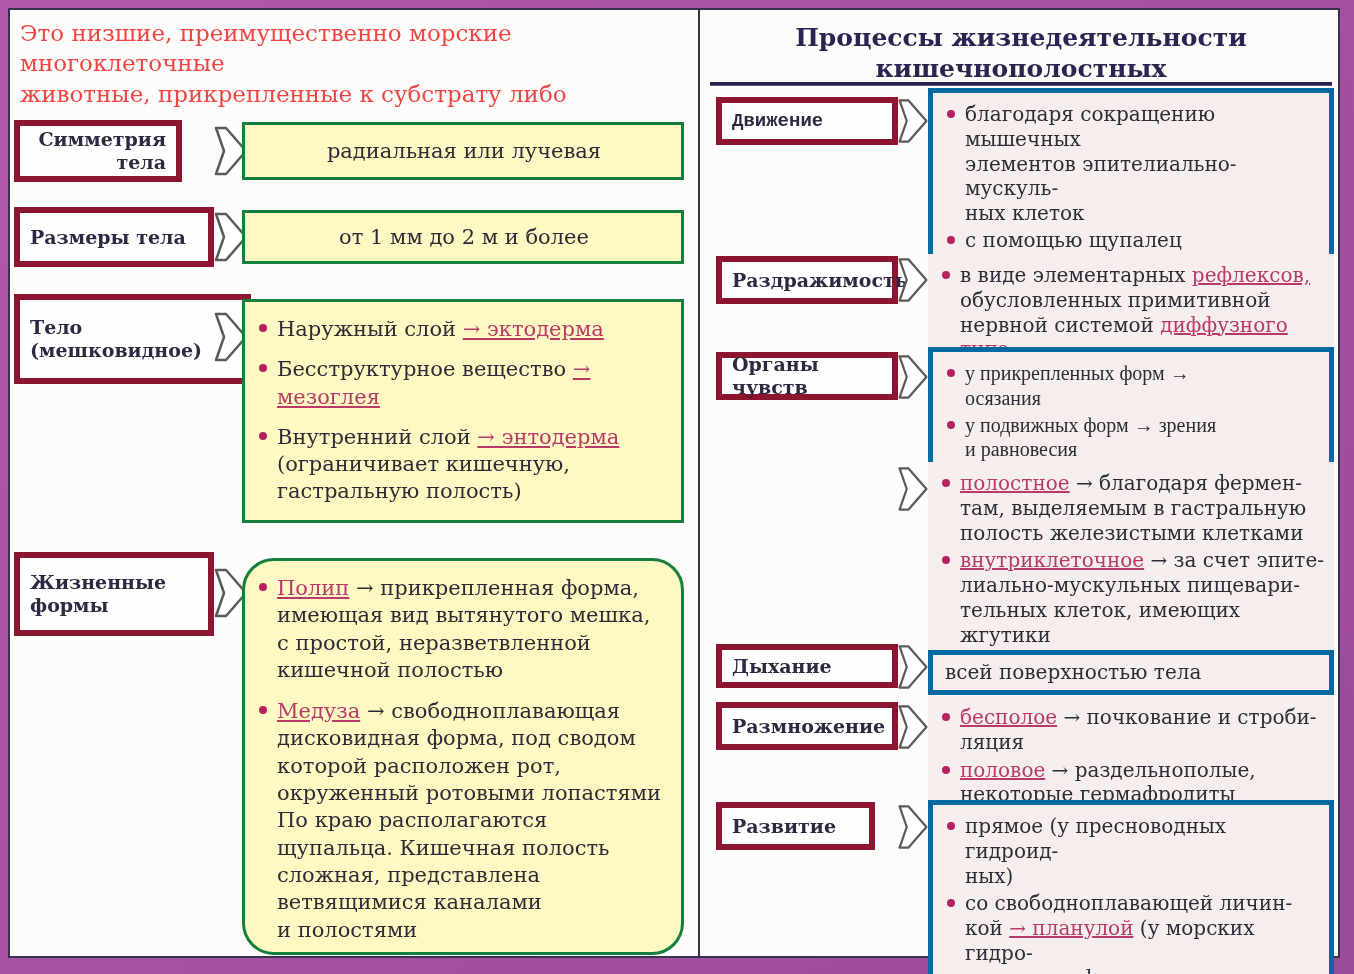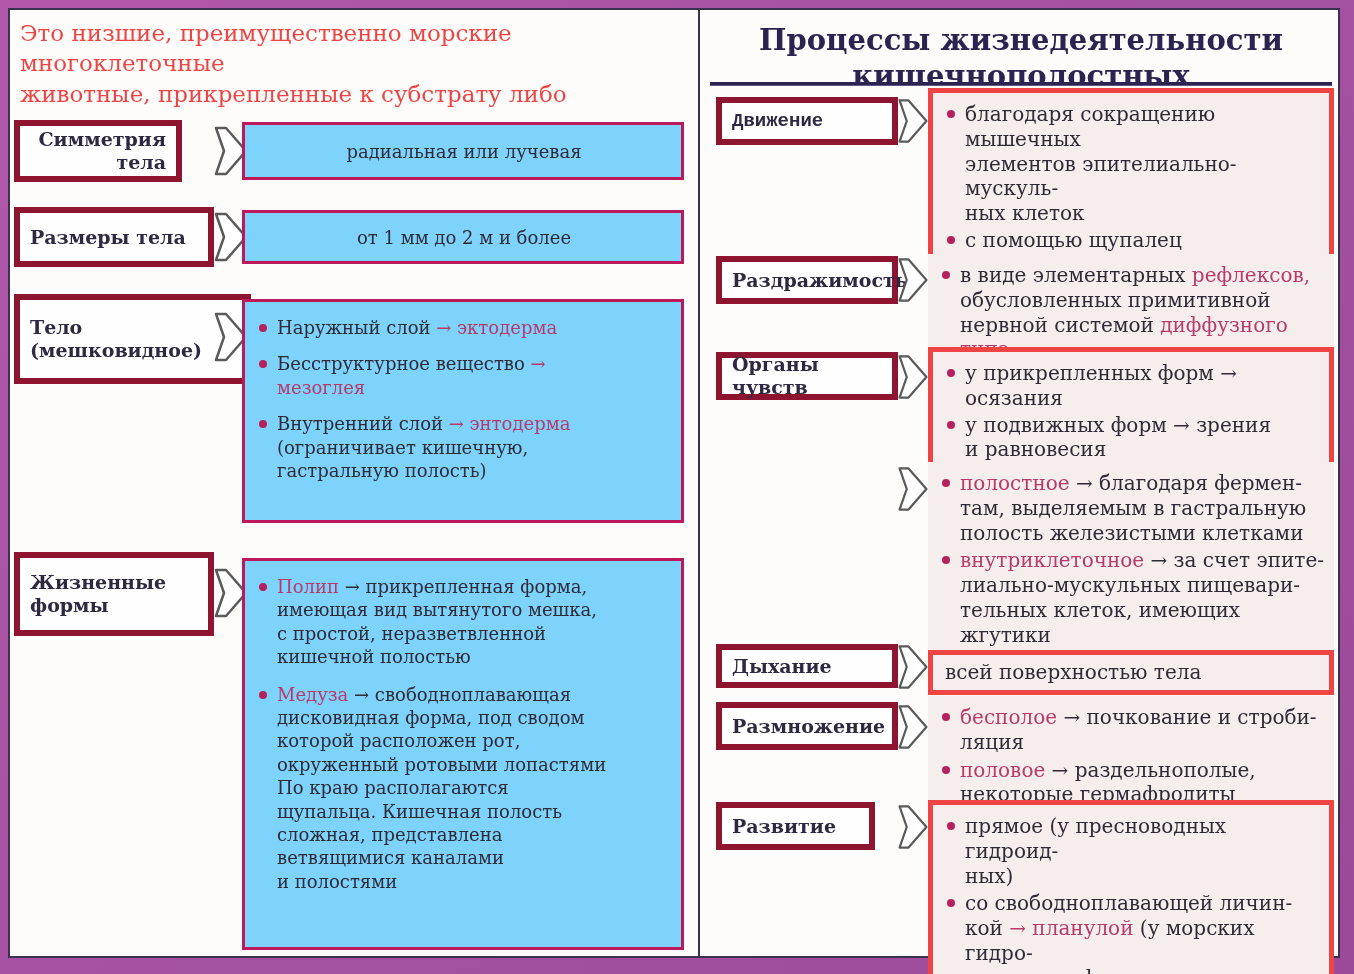--- a/index.html
+++ b/index.html
@@ -25,35 +25,35 @@
     padding:4px 10px;
     font-weight:bold;font-size:19px;color:#2e2840;
     white-space:pre-line;line-height:1.2;
   }
   .arrow{width:38px;height:58px;}
   .content{
     background:#f6eeec;color:#2e2a36;
     font-size:20px;line-height:1.24;
     padding:9px 10px 8px 12px;
   }
-  .content.tan{border:3px solid #be185d;background:#7dd3fc;font-size:18px;line-height:1.3;}
-  .content.green{border:5px solid #ef4444;}
+  .content.tan{border:3px solid #15803d;background:#fef9c3;font-size:21px;line-height:1.3;}
+  .content.green{border:5px solid #0369a1;}
   .content.center{display:flex;align-items:center;justify-content:center;text-align:center;}
   .bullet{display:flex;margin-bottom:8px;}
   .bullet:last-child{margin-bottom:0;}
   .dot{
     flex:0 0 8px;width:8px;height:8px;border-radius:50%;
     background:#b5215f;margin:8px 10px 0 2px;
   }
   .btext{white-space:pre-line;}
   .plainline{white-space:pre-line;}
-  .accent{color:#b73a6a;}
+  .accent{color:#b73a6a;text-decoration:underline;}
   .title{
     left:700px;top:12px;width:622px;text-align:center;
-    font-weight:bold;font-size:29px;line-height:1.25;color:#2b2450;
+    font-weight:bold;font-size:25px;line-height:1.25;color:#2b2450;
     white-space:pre-line;
   }
   .title-rule{left:700px;top:72px;width:622px;height:3px;border-top:3px solid #2b2450;border-bottom:1px solid #5c5680;}
 </style>
 </head>
 <body>
 
 <div class="frame">
   <div class="page">
     <div class="divider"></div>
@@ -95,21 +95,21 @@
 (ограничивает кишечную,
 гастральную полость)</span></span>
         </div>
     </div>
 
     <div class="abs label-box" style="left:4px;top:542px;width:200px;height:84px;">Жизненные
 формы</div>
     <svg class="abs arrow" style="left:202px;top:554px;" viewBox="0 0 38 58">
         <polygon points="4,6 14,6 34,29 14,52 4,52 12,29" fill="#fff" stroke="#5a5a5a" stroke-width="2.5" stroke-linejoin="round"></polygon>
       </svg>
-    <div class="abs content tan" style="left:232px;top:548px;width:442px;min-height:392px;padding-top:14px;">
+    <div class="abs content tan" style="left:232px;top:548px;width:442px;min-height:392px;padding-top:14px;border-radius:32px;">
       <div class="bullet" style="margin-bottom:14px;">
           <span class="dot"></span>
           <span class="btext"><span class="accent">Полип</span><span> → прикрепленная форма,
 имеющая вид вытянутого мешка,
 с простой, неразветвленной
 кишечной полостью</span></span>
         </div>
       <div class="bullet">
           <span class="dot"></span>
           <span class="btext"><span class="accent">Медуза</span><span> → свободноплавающая
@@ -163,21 +163,21 @@
           <span class="btext"><span>в виде элементарных </span><span class="accent">рефлексов,</span><span>
 обусловленных примитивной
 нервной системой </span><span class="accent">диффузного типа</span></span>
         </div>
     </div>
 
     <div class="abs label-box" style="left:706px;top:342px;width:182px;height:48px;">Органы чувств</div>
     <svg class="abs arrow" style="left:886px;top:340px;width:34px;height:54px;" viewBox="0 0 38 58">
         <polygon points="4,6 14,6 34,29 14,52 4,52 12,29" fill="#fff" stroke="#5a5a5a" stroke-width="2.5" stroke-linejoin="round"></polygon>
       </svg>
-    <div class="abs content green" style="left:918px;top:337px;width:406px;min-height:110px;">
+    <div class="abs content green" style="left:918px;top:337px;width:406px;min-height:110px;font-family:Liberation Serif, serif;">
       <div class="bullet" style="margin-bottom:2px;">
           <span class="dot"></span>
           <span class="btext"><span>у прикрепленных форм →
 осязания</span></span>
         </div>
       <div class="bullet">
           <span class="dot"></span>
           <span class="btext"><span>у подвижных форм → зрения
 и равновесия</span></span>
         </div>

